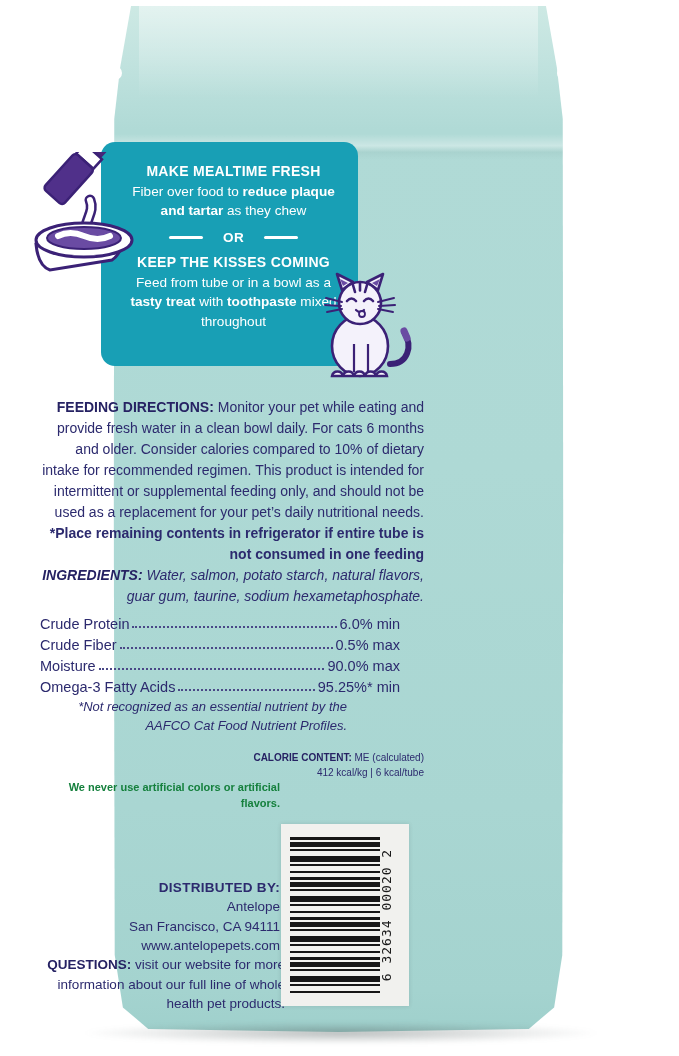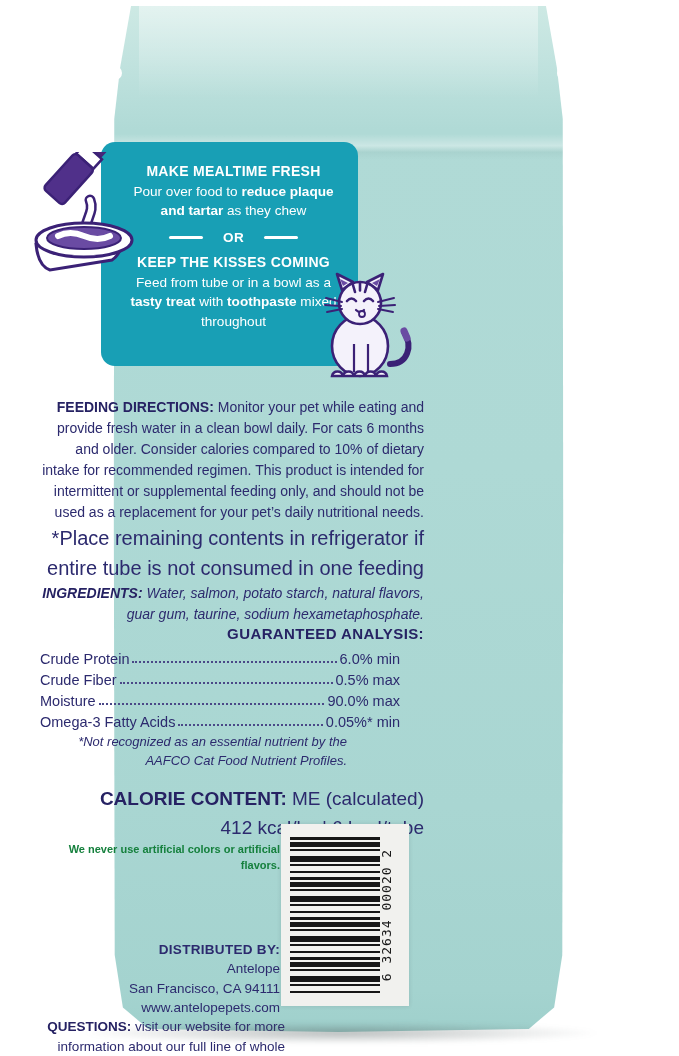--- a/index.html
+++ b/index.html
@@ -33,29 +33,29 @@
 
   .illus{position:absolute;}
   .bowl-illus{left:28px;top:152px;width:120px;height:130px;}
   .cat-illus{left:312px;top:272px;width:104px;height:112px;}
 
   
   .content{position:absolute;left:40px;top:397px;width:384px;color:#2c2a6e;text-align:right;}
   .content p{margin:0;}
   b,strong{color:#262263;}
   .para{font-size:14px;line-height:1.5;}
-  .hang{font-size:20px;line-height:1.5;padding-left:7px;text-indent:-7px;}
+  .hang{font-size:14px;line-height:1.5;padding-left:7px;text-indent:-7px;font-weight:bold;}
   .sec{margin-top:15px;font-style:italic;}
   .ga-title{font-weight:bold;font-size:15px;letter-spacing:.4px;margin-top:17px;color:#262263;}
   .ga-rows{margin-top:6px;padding-right:24px;}
   .ga-row{display:flex;align-items:flex-end;font-size:14.5px;padding:2.6px 0;}
   .ga-row .leader{flex:1;border-bottom:2px dotted #4a4887;margin:0 3px 4px 3px;height:1px;}
   .ga-row .val{white-space:nowrap;}
   .footnote{font-style:italic;font-size:13px;line-height:1.45;margin-top:10px;padding-left:7px;text-indent:-7px;width:300px;}
-  .calorie{margin-top:15px;font-size:19px;line-height:1.5;}
+  .calorie{margin-top:15px;font-size:10px;line-height:1.5;}
   .claims{margin-top:17px;font-size:11px;font-weight:bold;line-height:1.45;width:240px;color:#15803d;}
   .distrib{margin-top:66px;font-size:13.5px;line-height:1.42;width:240px;}
   .distrib .lbl{font-weight:bold;letter-spacing:.3px;}
   .questions{margin-top:13px;font-size:13.5px;line-height:1.45;width:245px;}
 
   
   .barcode{position:absolute;left:281px;top:824px;width:128px;height:182px;background:#f1f1ee;
     box-shadow:0 0 4px rgba(60,70,70,.18);}
   .bc-bars{position:absolute;left:9px;top:13px;width:90px;height:156px;
     background:repeating-linear-gradient(180deg,
@@ -70,21 +70,21 @@
 <body>
 
 <div id="canvas">
 
   <div class="package"></div>
   <div class="notch left"></div>
   <div class="notch right"></div>
 
   <div class="panel">
     <p class="ttl">MAKE MEALTIME FRESH</p>
-    <p class="bdy"><span>Pour over food to </span><b style="color:#fff">reduce plaque and tartar</b><span> as they chew</span></p>
+    <p class="bdy"><span>Fiber over food to </span><b style="color:#fff">reduce plaque and tartar</b><span> as they chew</span></p>
     <div class="or-divider">
       <span class="dash"></span>
       <span class="or-text">OR</span>
       <span class="dash"></span>
     </div>
     <p class="ttl">KEEP THE KISSES COMING</p>
     <p class="bdy"><span>Feed from tube or in a bowl as a </span><b style="color:#fff">tasty treat</b><span> with </span><b style="color:#fff">toothpaste</b><span> mixed throughout</span></p>
   </div>
 
   <svg class="illus bowl-illus" viewBox="0 0 120 130">
@@ -121,41 +121,40 @@
     <path d="M82 26 L66 30 M83 33 L67 34 M81 40 L66 37" stroke="#3b2176" stroke-width="2" stroke-linecap="round"></path>
   </svg>
 
   <div class="content">
 
     <p class="para"><strong>FEEDING DIRECTIONS:</strong><span> Monitor your pet while eating and provide fresh water in a clean bowl daily. For cats 6 months and older. Consider calories compared to 10% of dietary intake for recommended regimen. This product is intended for intermittent or supplemental feeding only, and should not be used as a replacement for your pet’s daily nutritional needs.</span></p>
     <p class="hang">*Place remaining contents in refrigerator if entire tube is not consumed in one feeding</p>
 
     <p class="para sec"><strong>INGREDIENTS:</strong><span> Water, salmon, potato starch, natural flavors, guar gum, taurine, sodium hexametaphosphate.</span></p>
 
-    <p class="ga-title">GUARANTEED ANALYSIS:</p>
     <div class="ga-rows">
       <div class="ga-row">
           <span>Crude Protein</span>
           <span class="leader"></span>
           <span class="val">6.0% min</span>
         </div>
       <div class="ga-row">
           <span>Crude Fiber</span>
           <span class="leader"></span>
           <span class="val">0.5% max</span>
         </div>
       <div class="ga-row">
           <span>Moisture</span>
           <span class="leader"></span>
           <span class="val">90.0% max</span>
         </div>
       <div class="ga-row">
           <span>Omega-3 Fatty Acids</span>
           <span class="leader"></span>
-          <span class="val">0.05%* min</span>
+          <span class="val">95.25%* min</span>
         </div>
     </div>
     <p class="footnote">*Not recognized as an essential nutrient by the AAFCO Cat Food Nutrient Profiles.</p>
 
     <div class="calorie">
       <p><strong>CALORIE CONTENT:</strong><span> ME (calculated)</span></p>
       <p>412 kcal/kg | 6 kcal/tube</p>
     </div>
 
     <p class="claims">We never use artificial colors or artificial flavors.</p>

